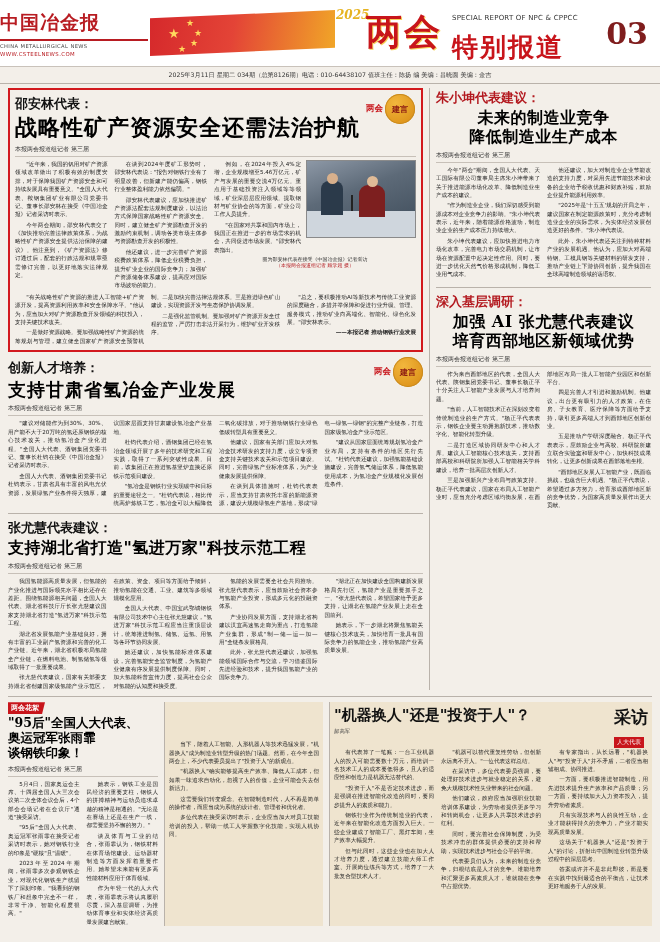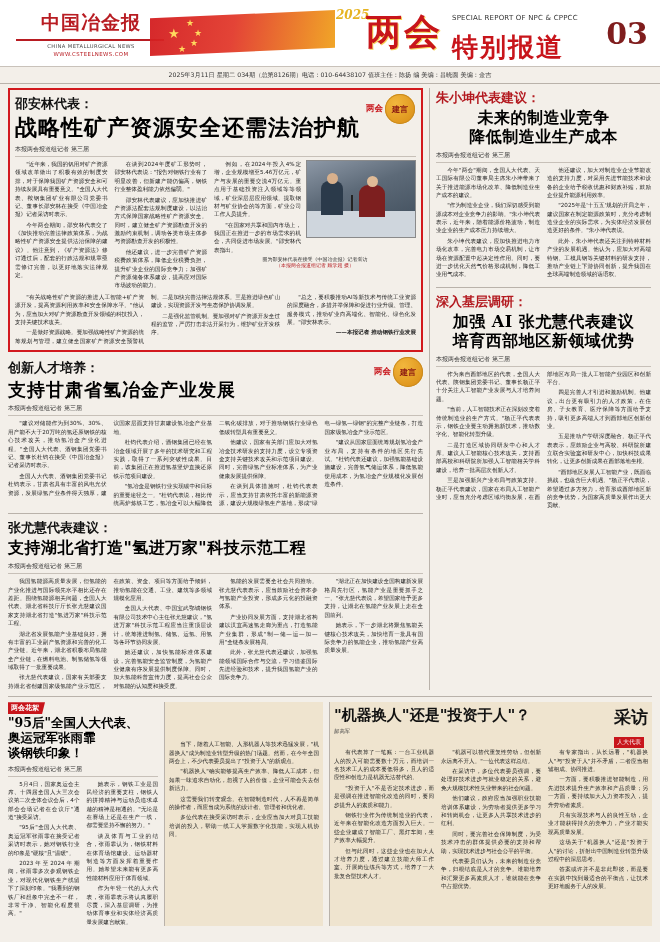--- a/index.html
+++ b/index.html
@@ -13,21 +13,21 @@
     position:relative;width:660px;height:942px;
     background:#f3efe9;
     box-sizing:border-box;
   }
   
   .masthead{
     position:relative;height:66px;
     background:#ffffff;
     border-bottom:1px solid #c9c2ba;
   }
-  .logo-block{position:absolute;left:16px;top:10px;width:150px;text-align:center;}
+  .logo-block{position:absolute;left:0;top:10px;width:150px;}
   .logo-cn{
     font-family:"DejaVu Serif","Liberation Serif",serif;
     font-size:19px;font-weight:bold;color:#b81c22;letter-spacing:1px;
   }
   .logo-line{height:2px;background:#b81c22;margin:3px 0 2px 0;width:148px;}
   .logo-en{font-size:5.2px;color:#444;letter-spacing:.4px;line-height:1.4;}
   .logo-site{font-size:5.4px;color:#b81c22;letter-spacing:.4px;margin-top:1px;}
   .flagwrap{position:absolute;left:150px;top:4px;width:200px;height:58px;}
   .flag{
     position:absolute;left:0;top:6px;width:185px;height:46px;

